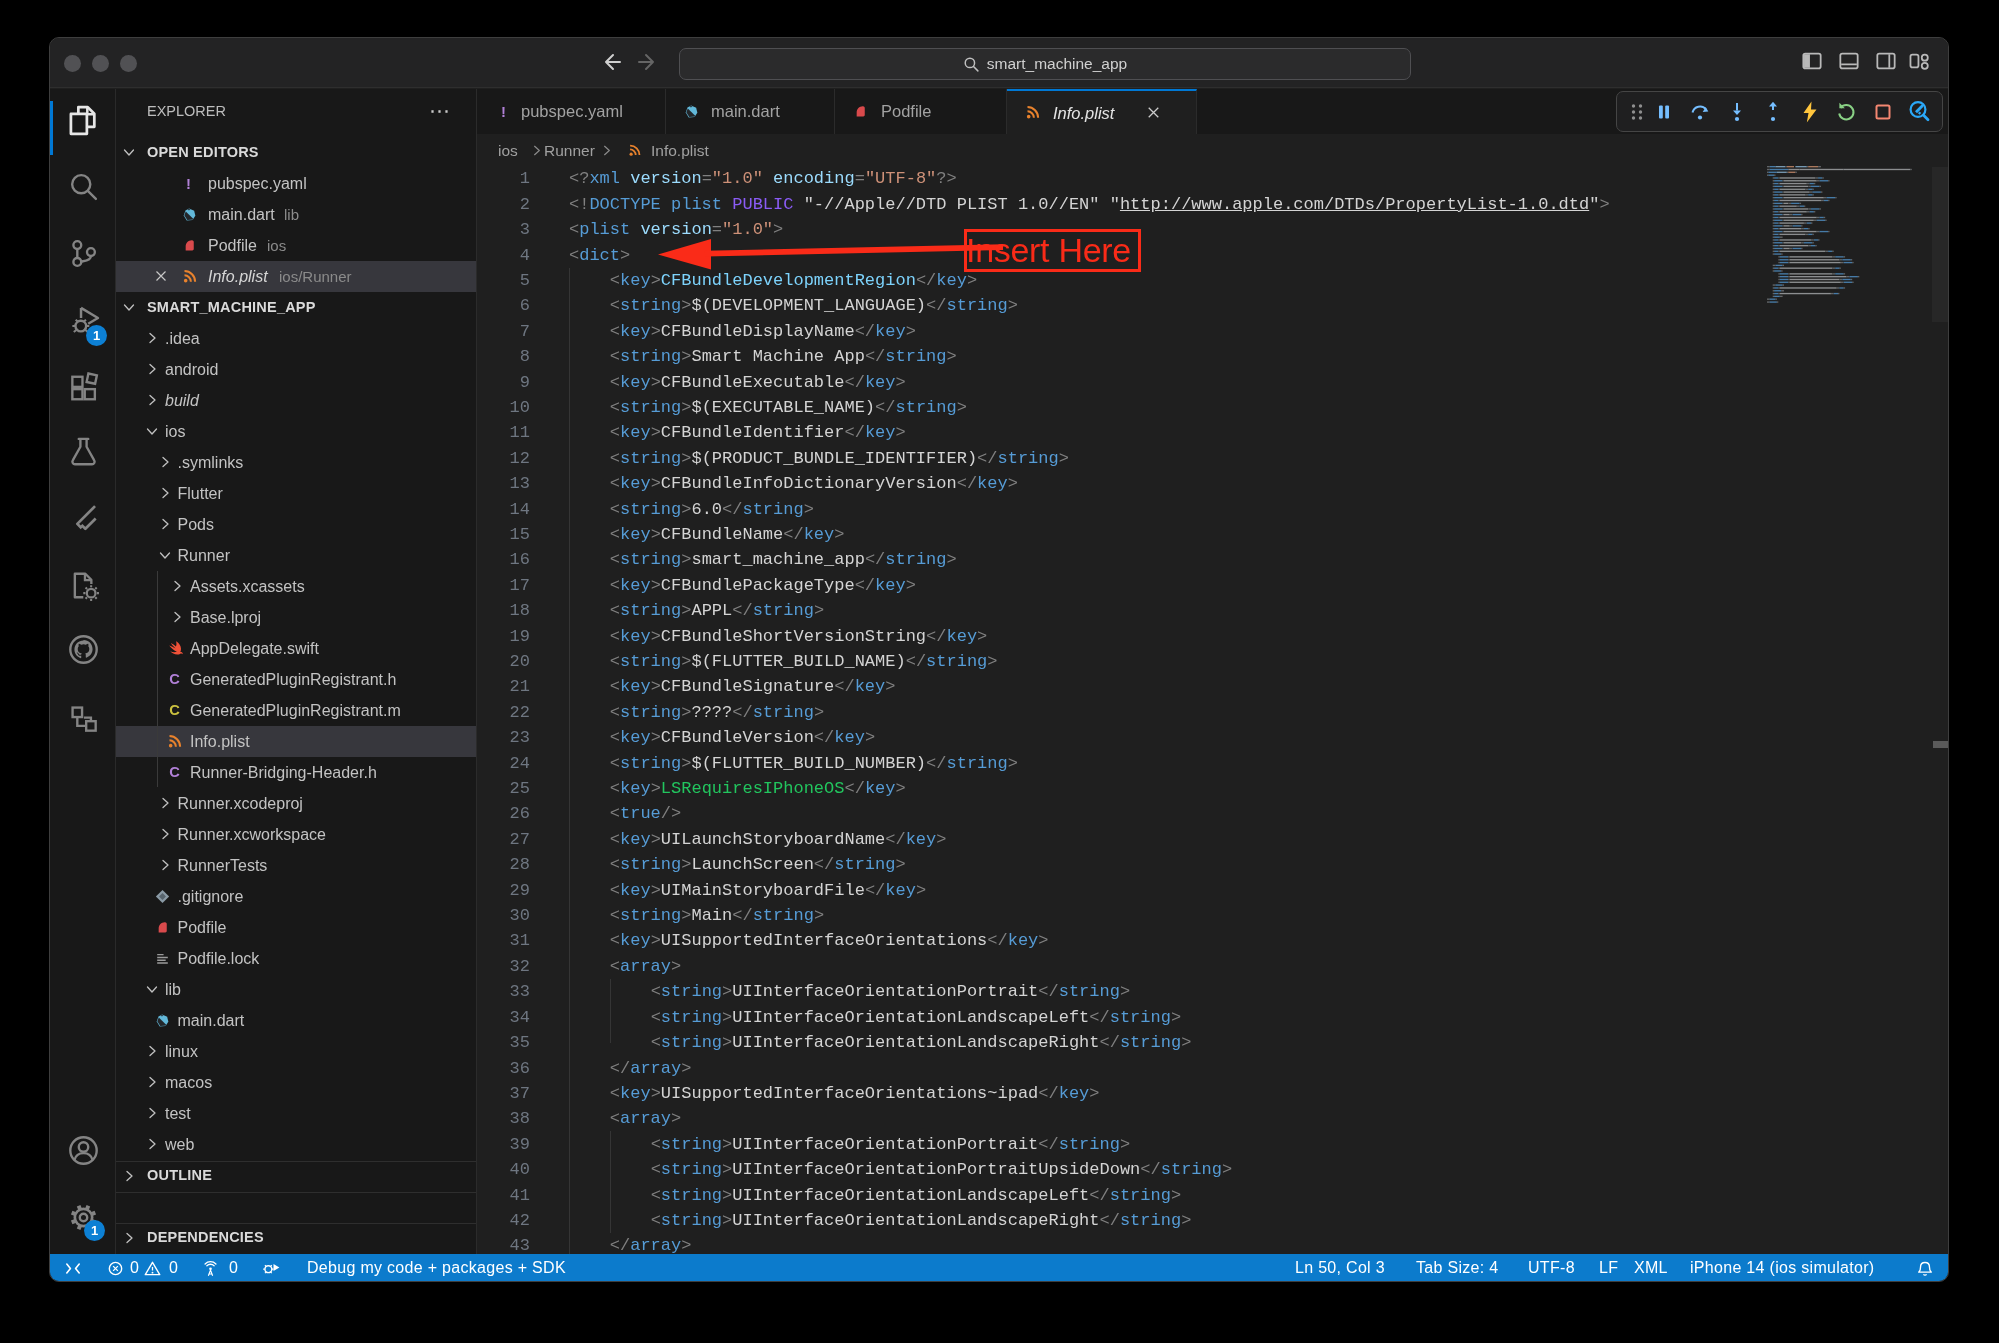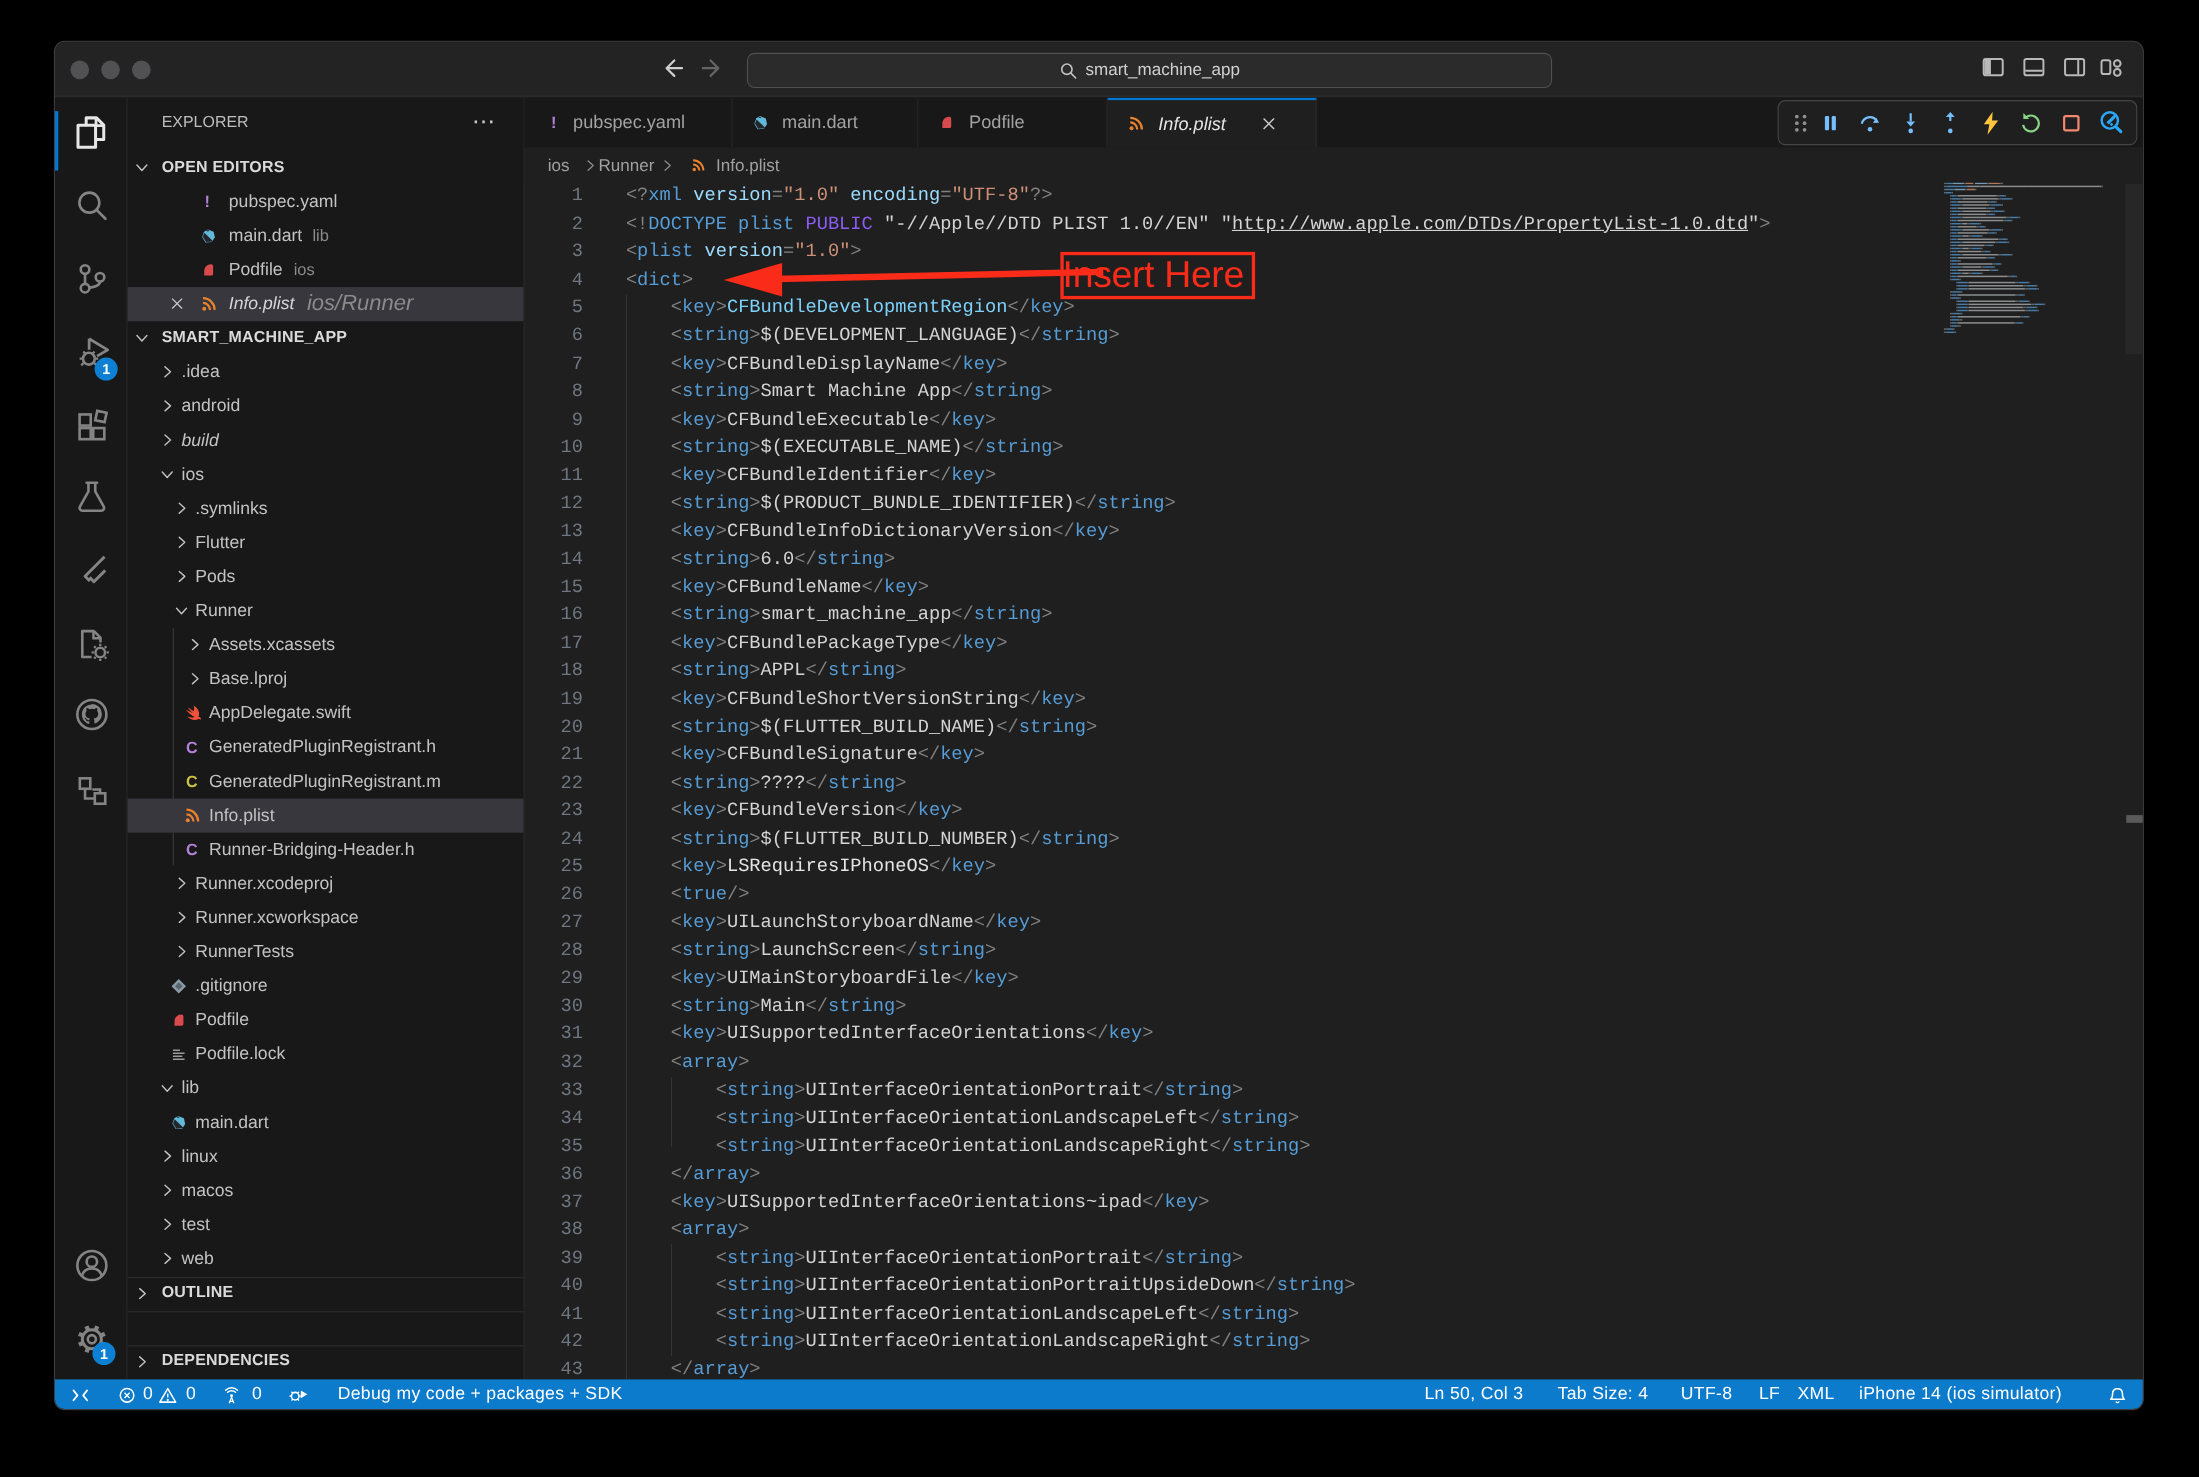--- a/index.html
+++ b/index.html
@@ -197,21 +197,21 @@
 <div class="row" style="top:171.5px;background:#37373d;">
         <svg class="abs" style="left:37.0px;top:7.5px" width="16" height="16" viewBox="0 0 16 16">
           <path d="M3.5 3.5 L12.5 12.5 M12.5 3.5 L3.5 12.5" stroke="#c8c8c8" stroke-width="1.2"></path>
         </svg>
         <svg class="abs" style="left:64.5px;top:7.0px" width="17" height="17" viewBox="0 0 16 16">
           <circle cx="4.4" cy="11.9" r="1.7" fill="#e8822d"></circle>
           <path d="M3.3 6.9 a6 6 0 0 1 6 6" stroke="#e8822d" stroke-width="1.9" fill="none"></path>
           <path d="M3.3 2.9 a10 10 0 0 1 10 10" stroke="#e8822d" stroke-width="1.9" fill="none"></path>
         </svg>
         <span class="abs" style="left:92px;font-style:italic;color:#d6d6d6">Info.plist</span>
-        <span class="abs" style="left:163px;font-style:italic;color:#8b8b8b;font-size:20px">ios/Runner</span>
+        <span class="abs" style="left:163px;color:#8b8b8b;font-size:15px">ios/Runner</span>
       </div>
 <div class="row" style="top:202.5px;">
         <svg class="abs" style="left:5.0px;top:7.5px" width="16" height="16" viewBox="0 0 16 16">
           <path d="M3.5 6 L8 11 L12.5 6" stroke="#c0c0c0" stroke-width="1.3" fill="none" stroke-linejoin="round" stroke-linecap="round"></path>
         </svg>
         <span class="abs" style="left:31px;font-weight:bold;font-size:14.5px;color:#dadada;letter-spacing:.2px">SMART_MACHINE_APP</span>
       </div>
 <div class="row" style="top:233.5px;">
         <svg class="abs" style="left:28.0px;top:7.5px" width="16" height="16" viewBox="0 0 16 16">
           <path d="M6 3.5 L11 8 L6 12.5" stroke="#c0c0c0" stroke-width="1.3" fill="none" stroke-linejoin="round" stroke-linecap="round"></path>
@@ -511,21 +511,21 @@
 <span style="color:#d4d4d4">    </span><span style="color:#808080">&lt;</span><span style="color:#569cd6">key</span><span style="color:#808080">&gt;</span><span style="color:#d4d4d4">CFBundleName</span><span style="color:#808080">&lt;/</span><span style="color:#569cd6">key</span><span style="color:#808080">&gt;</span>
 <span style="color:#d4d4d4">    </span><span style="color:#808080">&lt;</span><span style="color:#569cd6">string</span><span style="color:#808080">&gt;</span><span style="color:#d4d4d4">smart_machine_app</span><span style="color:#808080">&lt;/</span><span style="color:#569cd6">string</span><span style="color:#808080">&gt;</span>
 <span style="color:#d4d4d4">    </span><span style="color:#808080">&lt;</span><span style="color:#569cd6">key</span><span style="color:#808080">&gt;</span><span style="color:#d4d4d4">CFBundlePackageType</span><span style="color:#808080">&lt;/</span><span style="color:#569cd6">key</span><span style="color:#808080">&gt;</span>
 <span style="color:#d4d4d4">    </span><span style="color:#808080">&lt;</span><span style="color:#569cd6">string</span><span style="color:#808080">&gt;</span><span style="color:#d4d4d4">APPL</span><span style="color:#808080">&lt;/</span><span style="color:#569cd6">string</span><span style="color:#808080">&gt;</span>
 <span style="color:#d4d4d4">    </span><span style="color:#808080">&lt;</span><span style="color:#569cd6">key</span><span style="color:#808080">&gt;</span><span style="color:#d4d4d4">CFBundleShortVersionString</span><span style="color:#808080">&lt;/</span><span style="color:#569cd6">key</span><span style="color:#808080">&gt;</span>
 <span style="color:#d4d4d4">    </span><span style="color:#808080">&lt;</span><span style="color:#569cd6">string</span><span style="color:#808080">&gt;</span><span style="color:#d4d4d4">$(FLUTTER_BUILD_NAME)</span><span style="color:#808080">&lt;/</span><span style="color:#569cd6">string</span><span style="color:#808080">&gt;</span>
 <span style="color:#d4d4d4">    </span><span style="color:#808080">&lt;</span><span style="color:#569cd6">key</span><span style="color:#808080">&gt;</span><span style="color:#d4d4d4">CFBundleSignature</span><span style="color:#808080">&lt;/</span><span style="color:#569cd6">key</span><span style="color:#808080">&gt;</span>
 <span style="color:#d4d4d4">    </span><span style="color:#808080">&lt;</span><span style="color:#569cd6">string</span><span style="color:#808080">&gt;</span><span style="color:#d4d4d4">????</span><span style="color:#808080">&lt;/</span><span style="color:#569cd6">string</span><span style="color:#808080">&gt;</span>
 <span style="color:#d4d4d4">    </span><span style="color:#808080">&lt;</span><span style="color:#569cd6">key</span><span style="color:#808080">&gt;</span><span style="color:#d4d4d4">CFBundleVersion</span><span style="color:#808080">&lt;/</span><span style="color:#569cd6">key</span><span style="color:#808080">&gt;</span>
 <span style="color:#d4d4d4">    </span><span style="color:#808080">&lt;</span><span style="color:#569cd6">string</span><span style="color:#808080">&gt;</span><span style="color:#d4d4d4">$(FLUTTER_BUILD_NUMBER)</span><span style="color:#808080">&lt;/</span><span style="color:#569cd6">string</span><span style="color:#808080">&gt;</span>
-<span style="color:#d4d4d4">    </span><span style="color:#808080">&lt;</span><span style="color:#569cd6">key</span><span style="color:#808080">&gt;</span><span style="color:#e5e5e5">LSRequiresIPhoneOS</span><span style="color:#808080">&lt;/</span><span style="color:#569cd6">key</span><span style="color:#808080">&gt;</span>
+<span style="color:#d4d4d4">    </span><span style="color:#808080">&lt;</span><span style="color:#569cd6">key</span><span style="color:#808080">&gt;</span><span style="color:#22c55e">LSRequiresIPhoneOS</span><span style="color:#808080">&lt;/</span><span style="color:#569cd6">key</span><span style="color:#808080">&gt;</span>
 <span style="color:#d4d4d4">    </span><span style="color:#808080">&lt;</span><span style="color:#569cd6">true</span><span style="color:#808080">/&gt;</span>
 <span style="color:#d4d4d4">    </span><span style="color:#808080">&lt;</span><span style="color:#569cd6">key</span><span style="color:#808080">&gt;</span><span style="color:#d4d4d4">UILaunchStoryboardName</span><span style="color:#808080">&lt;/</span><span style="color:#569cd6">key</span><span style="color:#808080">&gt;</span>
 <span style="color:#d4d4d4">    </span><span style="color:#808080">&lt;</span><span style="color:#569cd6">string</span><span style="color:#808080">&gt;</span><span style="color:#d4d4d4">LaunchScreen</span><span style="color:#808080">&lt;/</span><span style="color:#569cd6">string</span><span style="color:#808080">&gt;</span>
 <span style="color:#d4d4d4">    </span><span style="color:#808080">&lt;</span><span style="color:#569cd6">key</span><span style="color:#808080">&gt;</span><span style="color:#d4d4d4">UIMainStoryboardFile</span><span style="color:#808080">&lt;/</span><span style="color:#569cd6">key</span><span style="color:#808080">&gt;</span>
 <span style="color:#d4d4d4">    </span><span style="color:#808080">&lt;</span><span style="color:#569cd6">string</span><span style="color:#808080">&gt;</span><span style="color:#d4d4d4">Main</span><span style="color:#808080">&lt;/</span><span style="color:#569cd6">string</span><span style="color:#808080">&gt;</span>
 <span style="color:#d4d4d4">    </span><span style="color:#808080">&lt;</span><span style="color:#569cd6">key</span><span style="color:#808080">&gt;</span><span style="color:#d4d4d4">UISupportedInterfaceOrientations</span><span style="color:#808080">&lt;/</span><span style="color:#569cd6">key</span><span style="color:#808080">&gt;</span>
 <span style="color:#d4d4d4">    </span><span style="color:#808080">&lt;</span><span style="color:#569cd6">array</span><span style="color:#808080">&gt;</span>
 <span style="color:#d4d4d4">        </span><span style="color:#808080">&lt;</span><span style="color:#569cd6">string</span><span style="color:#808080">&gt;</span><span style="color:#d4d4d4">UIInterfaceOrientationPortrait</span><span style="color:#808080">&lt;/</span><span style="color:#569cd6">string</span><span style="color:#808080">&gt;</span>
 <span style="color:#d4d4d4">        </span><span style="color:#808080">&lt;</span><span style="color:#569cd6">string</span><span style="color:#808080">&gt;</span><span style="color:#d4d4d4">UIInterfaceOrientationLandscapeLeft</span><span style="color:#808080">&lt;/</span><span style="color:#569cd6">string</span><span style="color:#808080">&gt;</span>
 <span style="color:#d4d4d4">        </span><span style="color:#808080">&lt;</span><span style="color:#569cd6">string</span><span style="color:#808080">&gt;</span><span style="color:#d4d4d4">UIInterfaceOrientationLandscapeRight</span><span style="color:#808080">&lt;/</span><span style="color:#569cd6">string</span><span style="color:#808080">&gt;</span>

